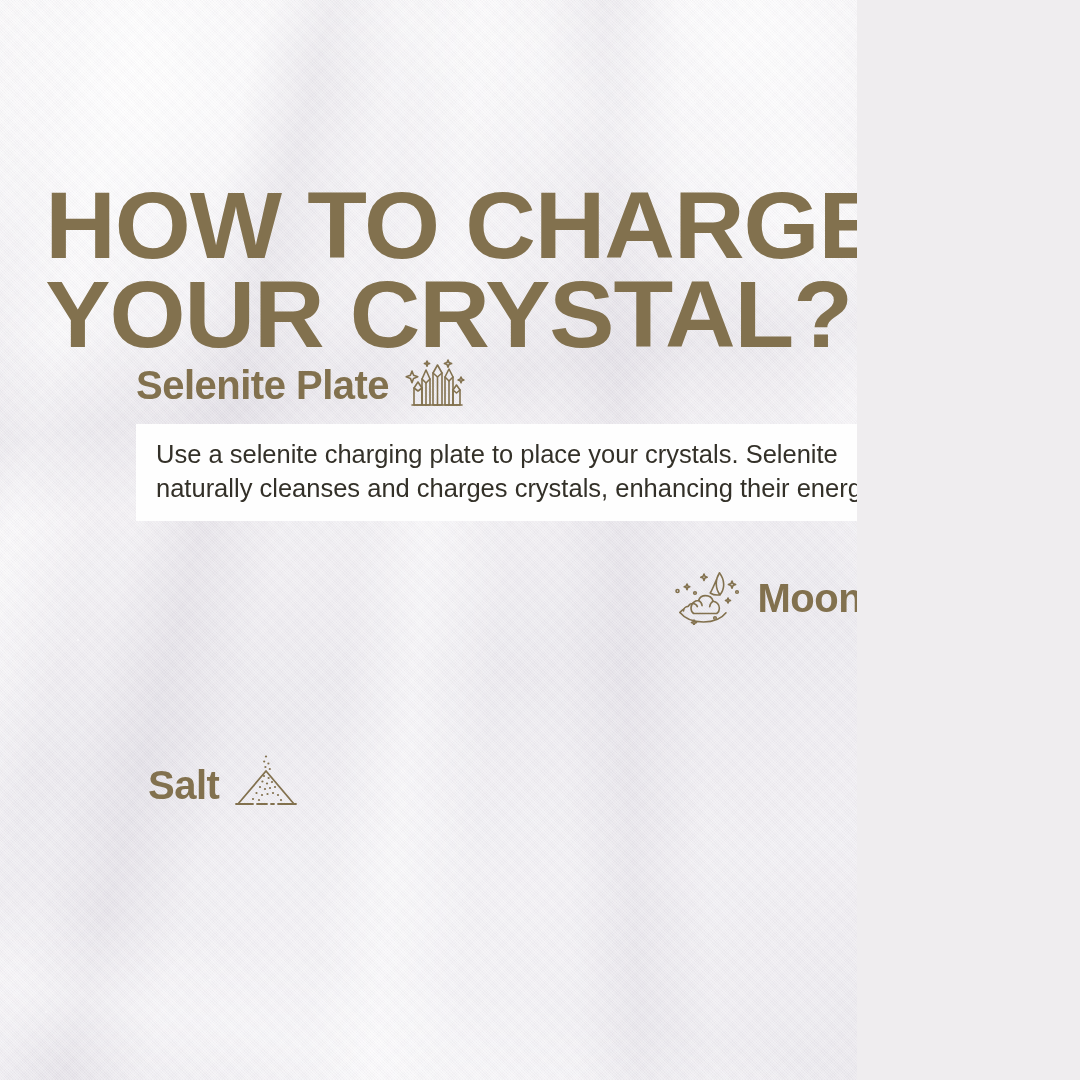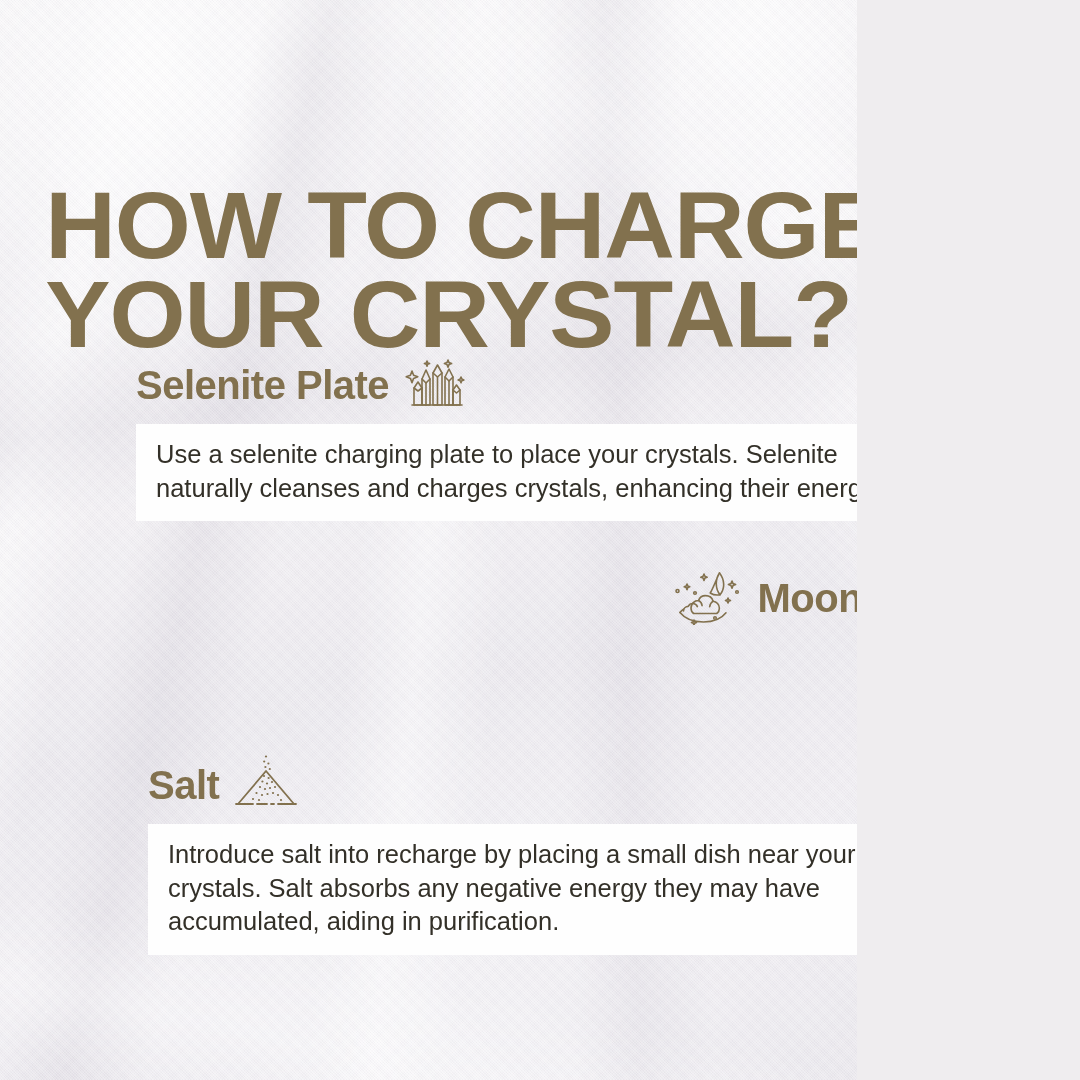--- a/index.html
+++ b/index.html
@@ -250,18 +250,15 @@
           <circle cx="29" cy="41" r="1.1" fill="#82714e" stroke="none"></circle>
           <circle cx="34.5" cy="40" r="1.1" fill="#82714e" stroke="none"></circle>
           <circle cx="40" cy="39" r="1.1" fill="#82714e" stroke="none"></circle>
           <circle cx="45" cy="41" r="1.1" fill="#82714e" stroke="none"></circle>
           <circle cx="20" cy="45" r="1.1" fill="#82714e" stroke="none"></circle>
           <circle cx="26" cy="46" r="1.1" fill="#82714e" stroke="none"></circle>
           <circle cx="48" cy="46" r="1.1" fill="#82714e" stroke="none"></circle>
         </svg>
       </span>
     </div>
-    <div class="body-box align-left">
-      <p>Introduce salt into recharge by placing a small dish near your crystals. Salt absorbs any negative energy they may have accumulated, aiding in purification.</p>
-    </div>
   </section>
 
 </div>
 
 </body></html>

